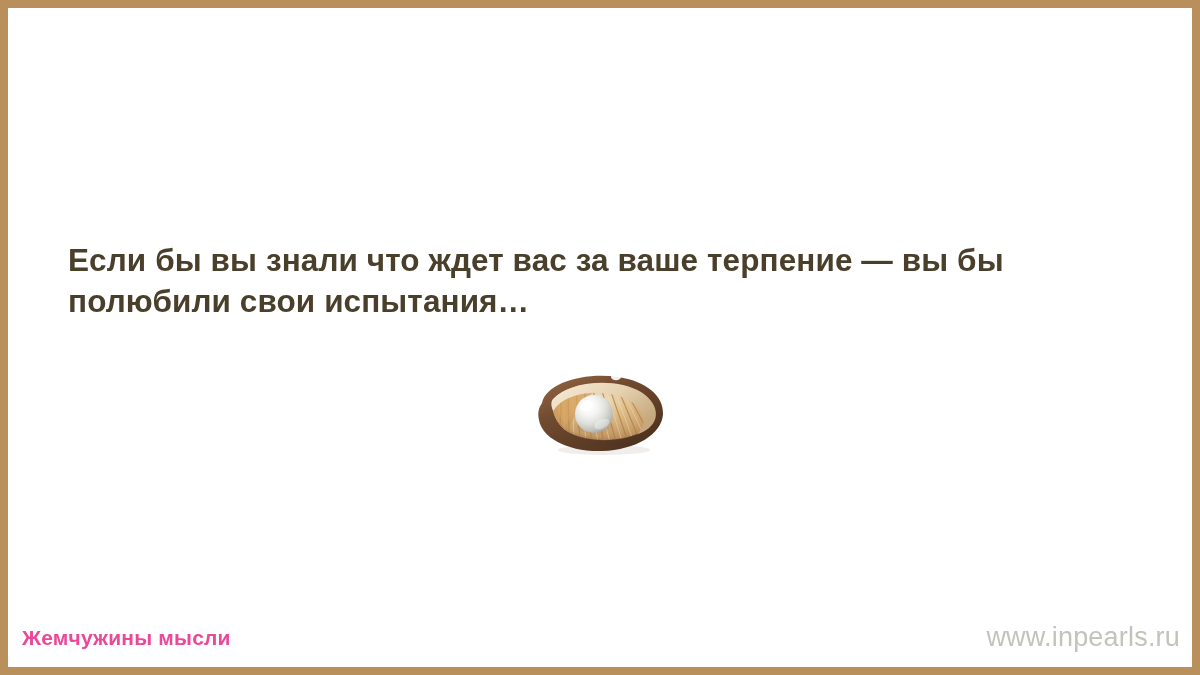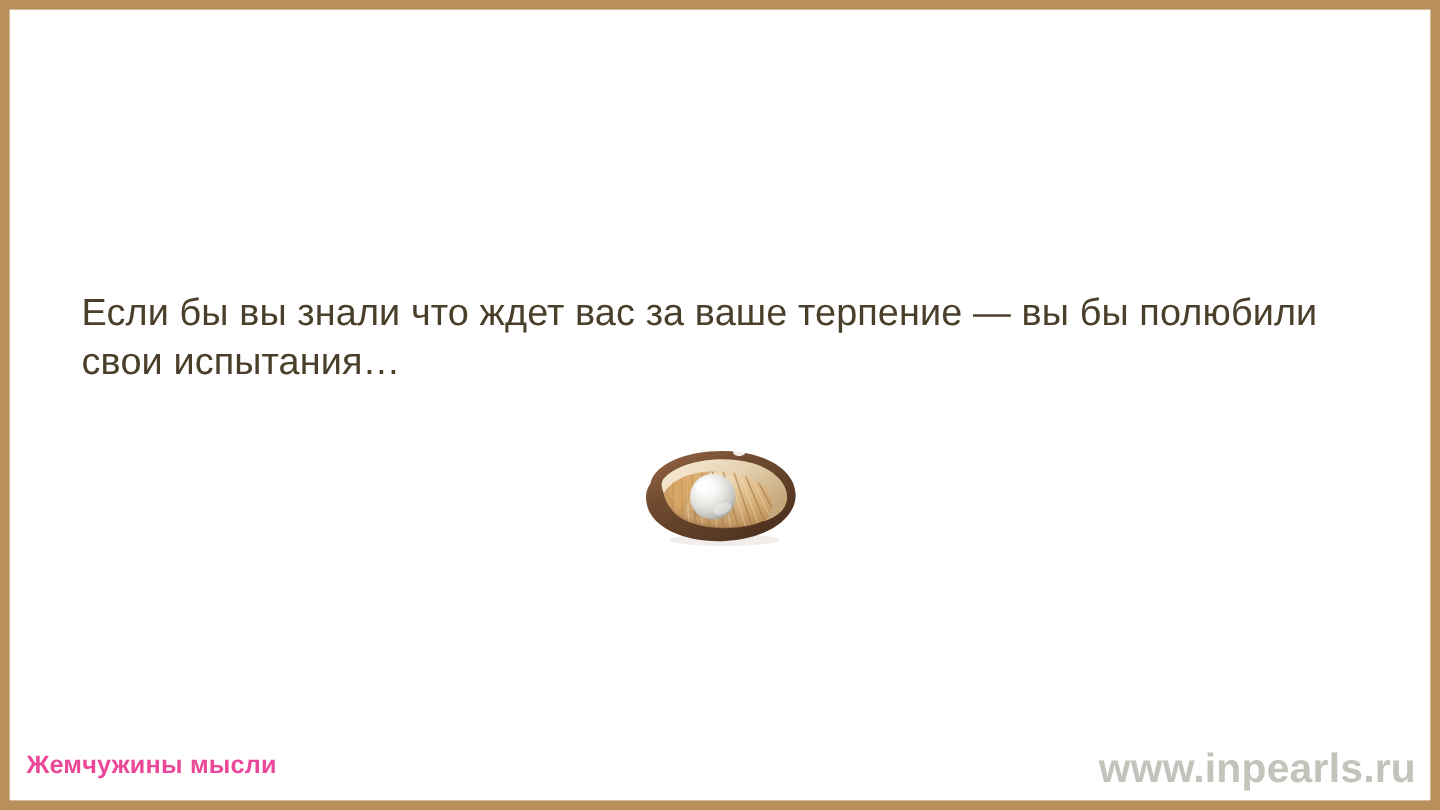--- a/index.html
+++ b/index.html
@@ -21,21 +21,21 @@
     background: #ffffff;
     border: 8px solid #b98f5c;
   }
   .quote {
     position: absolute;
     left: 60px;
     top: 232px;
     width: 1080px;
     font-size: 31.5px;
     line-height: 41px;
-    font-weight: normal;
+    font-weight: bold;
     color: #4a3f2a;
     letter-spacing: 0.1px;
     text-align: left;
     white-space: pre-wrap;
   }
   .shell-wrap {
     position: absolute;
     left: 0;
     top: 362px;
     width: 1184px;
@@ -54,22 +54,22 @@
     top: 618px;
     font-size: 21px;
     font-weight: bold;
     color: #ec4899;
     letter-spacing: 0.2px;
   }
   .footer-right {
     position: absolute;
     right: 12px;
     top: 614px;
-    font-size: 34px;
-    font-weight: bold;
+    font-size: 27px;
+    font-weight: normal;
     color: #c3c3bc;
     letter-spacing: 0.2px;
   }
 </style>
 </head>
 <body>
 
 <div class="card">
 
   <div class="quote">Если бы вы знали что ждет вас за ваше терпение — вы бы полюбили свои испытания…</div>

